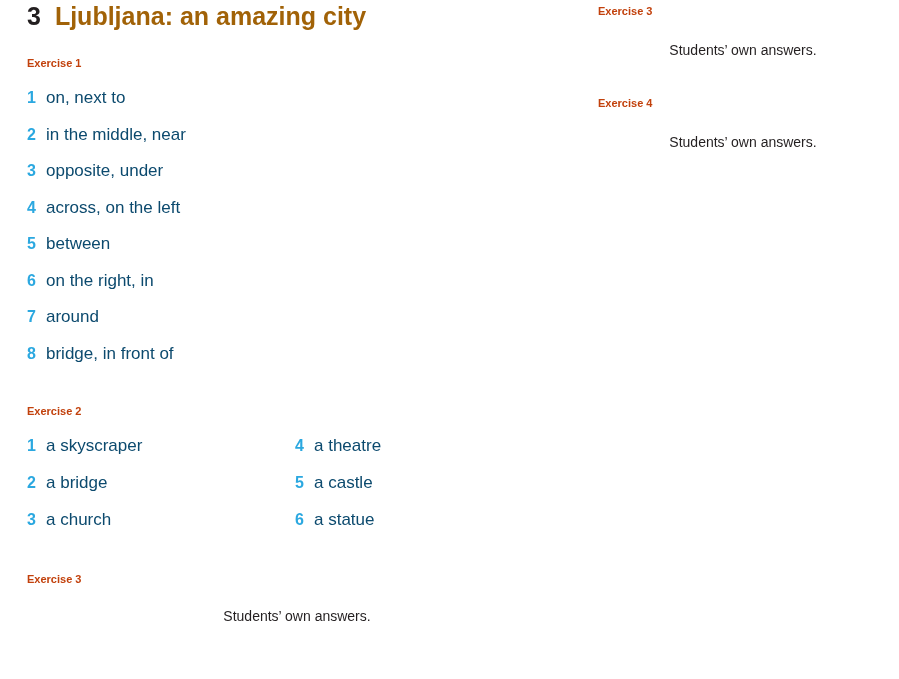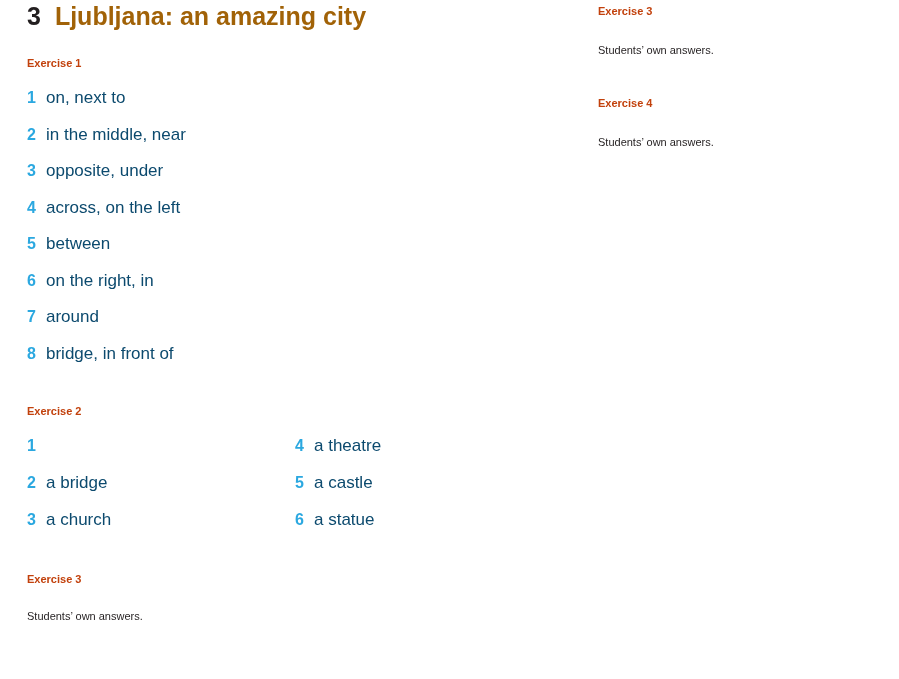--- a/index.html
+++ b/index.html
@@ -92,23 +92,24 @@
     width: 268px;
   }
   .two-col .sub-col.second {
     width: 260px;
   }
   .two-col .ans-row {
     line-height: 37px;
   }
 
   .plain-text {
-    font-size: 11px;
+    font-size: 14px;
     color: #231f20;
     line-height: 24px;
+    text-align: center;
   }
 
   .sp-ex1-head { margin-top: 20px; }
   .sp-list-1 { margin-top: 6px; }
   .sp-ex2-head { margin-top: 28px; }
   .sp-list-2 { margin-top: 5px; }
   .sp-ex3-head { margin-top: 30px; }
   .sp-ex3-text { margin-top: 14px; }
 
   .r-ex3-head { margin-top: 0px; }
@@ -164,20 +165,21 @@
         <span class="ans-text">bridge, in front of</span>
       </div>
     </div>
 
     <div class="ex-head sp-ex2-head">Exercise 2</div>
 
     <div class="two-col sp-list-2">
       <div class="sub-col">
         <div class="ans-row">
           <span class="ans-num">1</span>
+          <span class="ans-text">a skyscraper</span>
         </div>
         <div class="ans-row">
           <span class="ans-num">2</span>
           <span class="ans-text">a bridge</span>
         </div>
         <div class="ans-row">
           <span class="ans-num">3</span>
           <span class="ans-text">a church</span>
         </div>
       </div>

